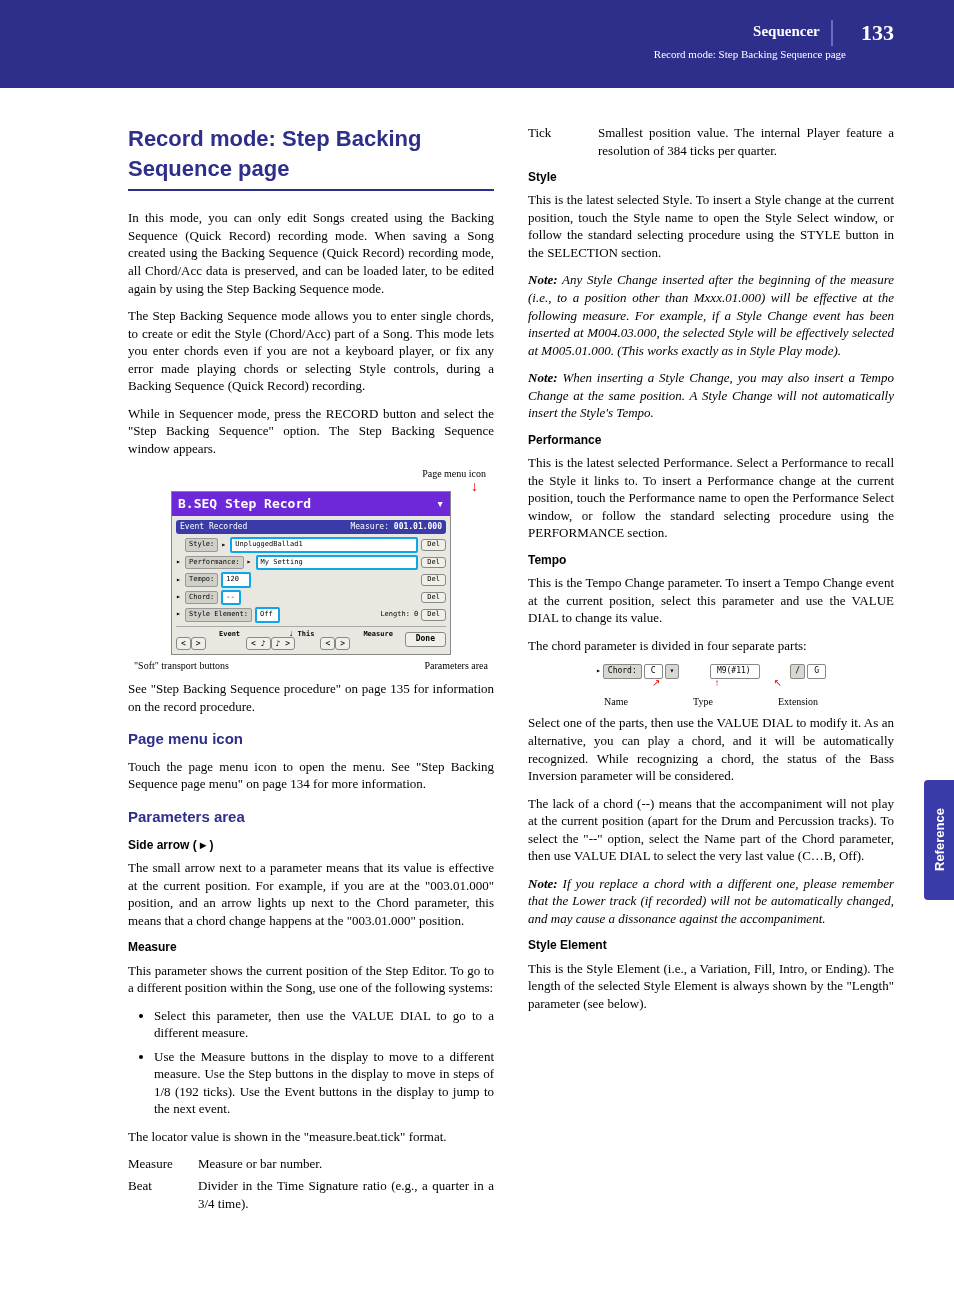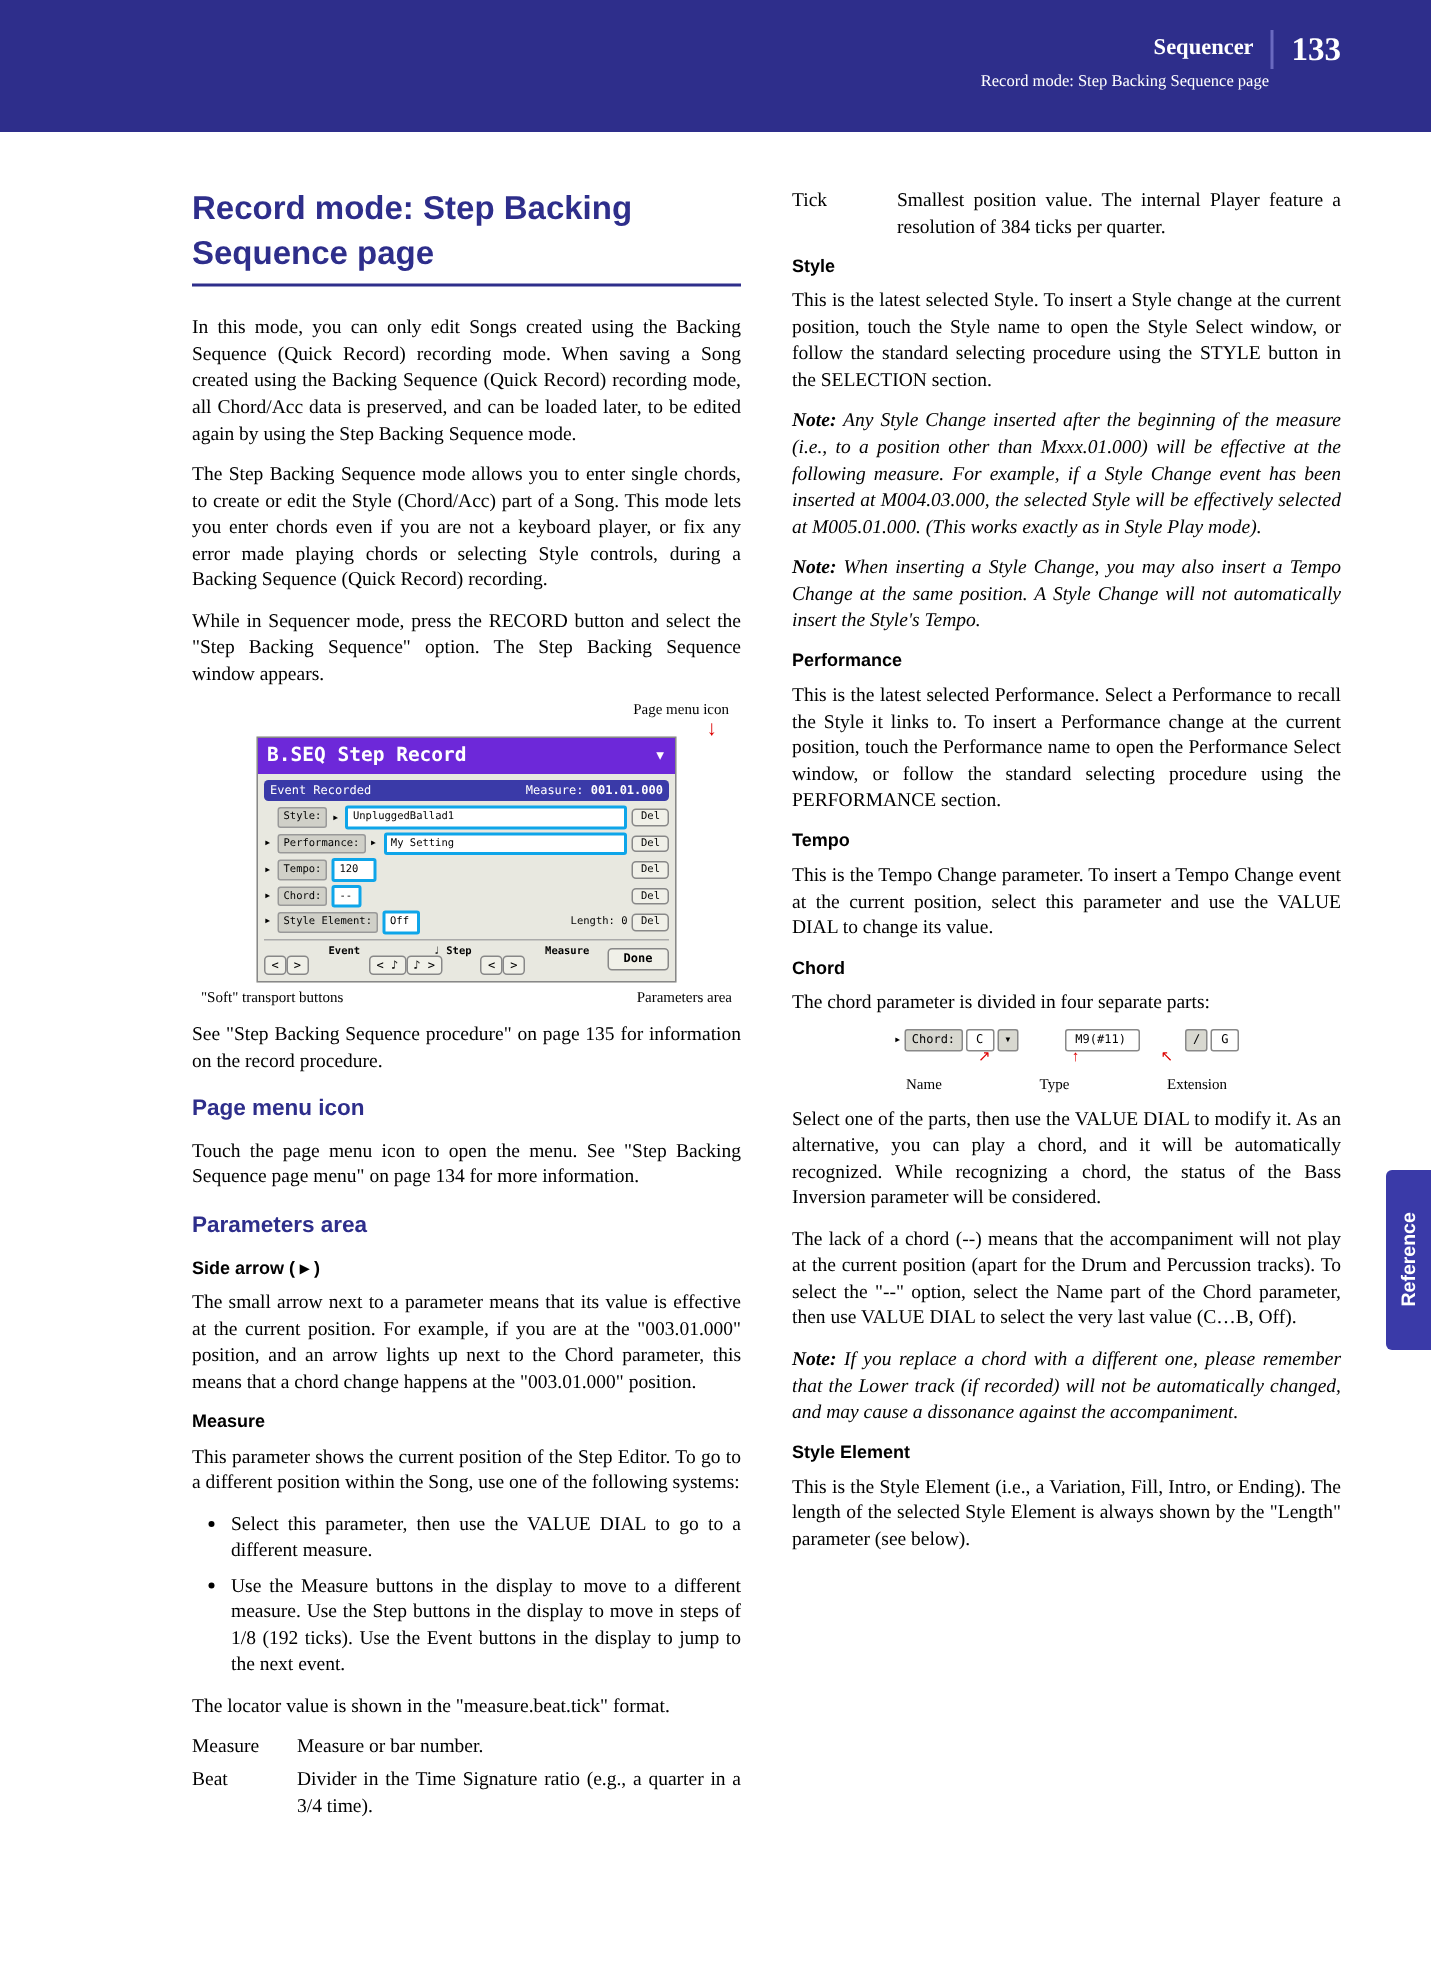--- a/index.html
+++ b/index.html
@@ -20,21 +20,21 @@
     padding: 20px 60px 0 0;
     color: #fff;
     text-align: right;
   }
   .hdr-title { font-weight: bold; font-size: 15px; display: inline; }
   .hdr-pnum {
     display: inline-block;
     font-weight: bold;
     font-size: 22px;
     border-left: 2px solid #6a6ac0;
-    padding-left: 12px;
+    padding-left: 28px;
     margin-left: 8px;
     vertical-align: middle;
   }
   .hdr-sub { font-size: 11px; margin-top: 2px; margin-right: 48px; }
   .content {
     padding: 36px 60px 40px 128px;
     column-count: 2;
     column-gap: 34px;
     column-fill: auto;
     height: 1180px;
@@ -219,21 +219,21 @@
             <span class="scr-ar">▸</span>
             <span class="scr-lbl">Style Element:</span>
             <span class="scr-val" style="flex:0 0 25px">Off</span>
             <span style="flex:1"></span>
             <span style="font-size:7px">Length: 0</span>
             <span class="scr-del">Del</span>
           </div>
         <div class="scr-foot">
           <div style="display:flex;gap:6px;align-items:center">
             <div><div class="scr-flabel">Event</div><span class="scr-btn">&lt;</span><span class="scr-btn">&gt;</span></div>
-            <div><div class="scr-flabel">♩ Step</div><span class="scr-btn">&lt; ♪</span><span class="scr-btn">♪ &gt;</span></div>
+            <div><div class="scr-flabel">♩ This</div><span class="scr-btn">&lt; ♪</span><span class="scr-btn">♪ &gt;</span></div>
             <div><div class="scr-flabel">Measure</div><span class="scr-btn">&lt;</span><span class="scr-btn">&gt;</span></div>
           </div>
           <span class="scr-done">Done</span>
         </div>
       </div>
     </div>
     <div class="scr-caption">
       <span>"Soft" transport buttons</span>
       <span>Parameters area</span>
     </div>
@@ -273,21 +273,20 @@
   <p class="body">This is the latest selected Style. To insert a Style change at the current position, touch the Style name to open the Style Select window, or follow the standard selecting procedure using the STYLE button in the SELECTION section.</p>
   <p class="note"><b>Note:</b> <span>Any Style Change inserted after the beginning of the measure (i.e., to a position other than Mxxx.01.000) will be effective at the following measure. For example, if a Style Change event has been inserted at M004.03.000, the selected Style will be effectively selected at M005.01.000. (This works exactly as in Style Play mode).</span></p>
   <p class="note"><b>Note:</b> <span>When inserting a Style Change, you may also insert a Tempo Change at the same position. A Style Change will not automatically insert the Style's Tempo.</span></p>
 
   <h3 class="bold">Performance</h3>
   <p class="body">This is the latest selected Performance. Select a Performance to recall the Style it links to. To insert a Performance change at the current position, touch the Performance name to open the Performance Select window, or follow the standard selecting procedure using the PERFORMANCE section.</p>
 
   <h3 class="bold">Tempo</h3>
   <p class="body">This is the Tempo Change parameter. To insert a Tempo Change event at the current position, select this parameter and use the VALUE DIAL to change its value.</p>
 
-  <h3 class="bold">Chord</h3>
   <p class="body">The chord parameter is divided in four separate parts:</p>
 
   <div class="chord-diag avoid">
     <div class="chord-row">
       <span>▸</span>
       <span class="chord-box">Chord:</span>
       <span class="chord-val">C</span>
       <span class="chord-box">▾</span>
       <span style="flex:1"></span>
       <span class="chord-val" style="min-width:50px">M9(#11)</span>

